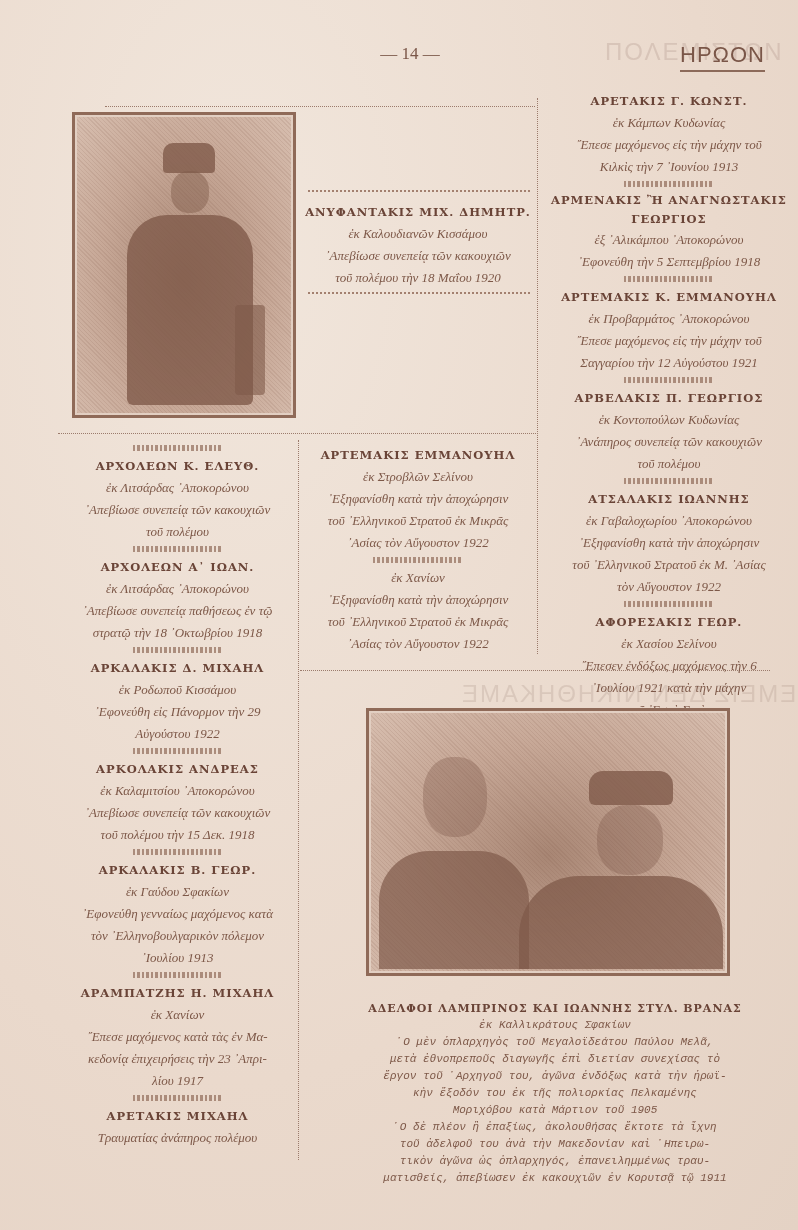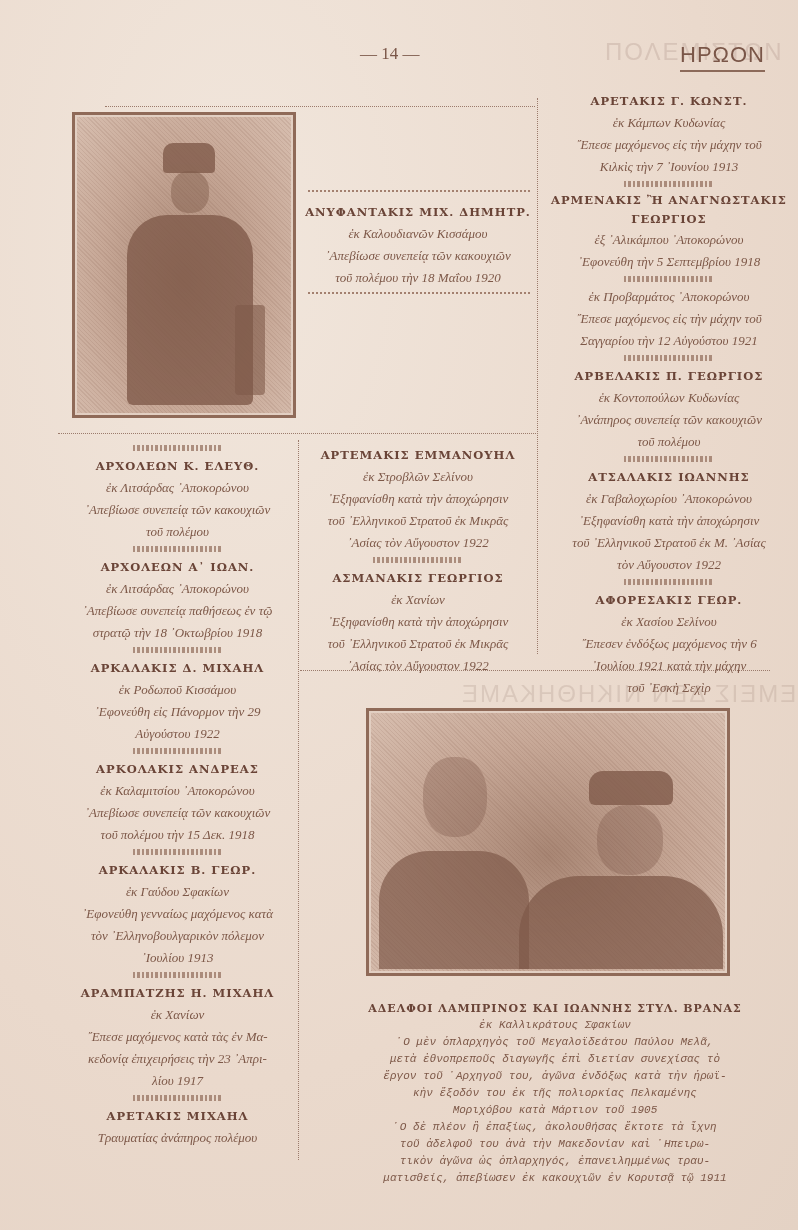--- a/index.html
+++ b/index.html
@@ -4,21 +4,21 @@
 <style>
   html, body { margin: 0; padding: 0; }
   body {
     width: 798px; height: 1230px; overflow: hidden; position: relative;
     background: #ecdfd3;
     background-image: radial-gradient(ellipse at 30% 20%, #f1e6dc 0%, #ead9cc 60%, #e4d2c4 100%);
     font-family: "DejaVu Serif", serif;
     color: #6e4a3e;
   }
   .abs { position: absolute; }
-  .page-num { left: 360px; top: 44px; width: 100px; font-size: 17px; color: #7a5648; font-family: "Liberation Serif", serif; }
+  .page-num { left: 360px; top: 44px; width: 100px; text-align: center; font-size: 17px; color: #7a5648; font-family: "Liberation Serif", serif; }
   .ghost { left: 605px; top: 38px; font-size: 24px; color: rgba(150,120,110,0.22); font-family: "Liberation Sans", sans-serif; letter-spacing: 2px; }
   .brand { left: 680px; top: 42px; font-size: 22px; color: #7a5648; font-family: "Liberation Sans", sans-serif; letter-spacing: 1px; border-bottom: 2px solid #8c6a5a; padding-bottom: 2px; }
   .hdot { border-top: 1px dotted #9b7b6c; }
   .vdot { border-left: 1px dotted #9b7b6c; }
   .photo {
     background: #c9ab9a;
     background-image: repeating-linear-gradient(45deg, rgba(120,80,64,0.12) 0 1px, transparent 1px 3px),
                       radial-gradient(ellipse at 50% 55%, #a88674 0%, #c7a897 55%, #d8bfb0 100%);
     border: 3px solid #8f6a58;
     box-shadow: inset 0 0 0 2px #e2cfc2;
@@ -71,20 +71,21 @@
     <div class="line">Κιλκὶς τὴν 7 ᾽Ιουνίου 1913</div>
   </div>
   <div class="sep"></div>
   <div class="entry">
     <div class="name" style="line-height:19px; padding:0 8px;">ΑΡΜΕΝΑΚΙΣ Ἢ ΑΝΑΓΝΩΣΤΑΚΙΣ ΓΕΩΡΓΙΟΣ</div>
     <div class="line">ἐξ ᾽Αλικάμπου ᾽Αποκορώνου</div>
     <div class="line">᾽Εφονεύθη τὴν 5 Σεπτεμβρίου 1918</div>
   </div>
   <div class="sep"></div>
   <div class="entry">
+    <div class="name">ΑΡΤΕΜΑΚΙΣ Κ. ΕΜΜΑΝΟΥΗΛ</div>
     <div class="line">ἐκ Προβαρμάτος ᾽Αποκορώνου</div>
     <div class="line">῎Επεσε μαχόμενος εἰς τὴν μάχην τοῦ</div>
     <div class="line">Σαγγαρίου τὴν 12 Αὐγούστου 1921</div>
   </div>
   <div class="sep"></div>
   <div class="entry">
     <div class="name">ΑΡΒΕΛΑΚΙΣ Π. ΓΕΩΡΓΙΟΣ</div>
     <div class="line">ἐκ Κοντοπούλων Κυδωνίας</div>
     <div class="line">᾽Ανάπηρος συνεπείᾳ τῶν κακουχιῶν</div>
     <div class="line">τοῦ πολέμου</div>
@@ -162,21 +163,20 @@
 <div class="abs" style="left:300px; top:444px; width:236px;">
   <div class="entry">
     <div class="name">ΑΡΤΕΜΑΚΙΣ ΕΜΜΑΝΟΥΗΛ</div>
     <div class="line">ἐκ Στροβλῶν Σελίνου</div>
     <div class="line">᾽Εξηφανίσθη κατὰ τὴν ἀποχώρησιν</div>
     <div class="line">τοῦ ᾽Ελληνικοῦ Στρατοῦ ἐκ Μικρᾶς</div>
     <div class="line">᾽Ασίας τὸν Αὔγουστον 1922</div>
   </div>
   <div class="sep"></div>
   <div class="entry">
-    <div class="name">ΑΣΜΑΝΑΚΙΣ ΓΕΩΡΓΙΟΣ</div>
     <div class="line">ἐκ Χανίων</div>
     <div class="line">᾽Εξηφανίσθη κατὰ τὴν ἀποχώρησιν</div>
     <div class="line">τοῦ ᾽Ελληνικοῦ Στρατοῦ ἐκ Μικρᾶς</div>
     <div class="line">᾽Ασίας τὸν Αὔγουστον 1922</div>
   </div>
 </div>
 
 <div class="abs watermark" style="left:460px; top:680px;">ΕΜΕΙΣ ΔΕΝ ΝΙΚΗΘΗΚΑΜΕ</div>
 
 <div class="abs photo" style="left:366px; top:708px; width:358px; height:262px;">

